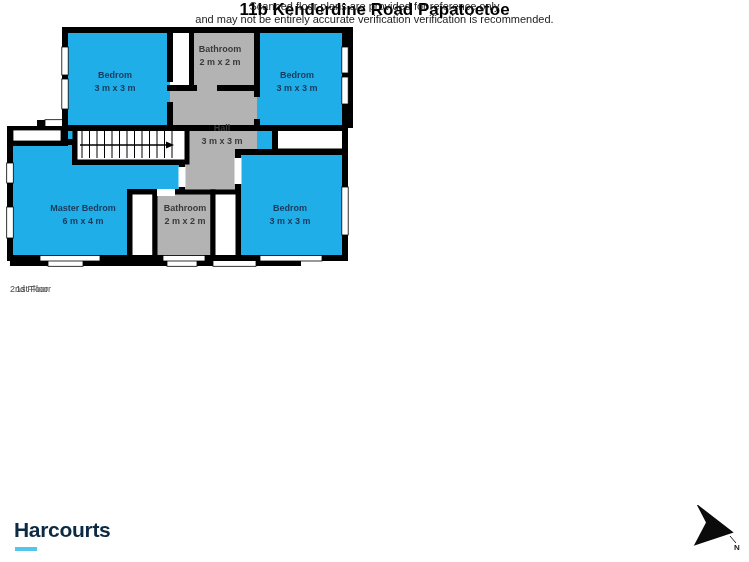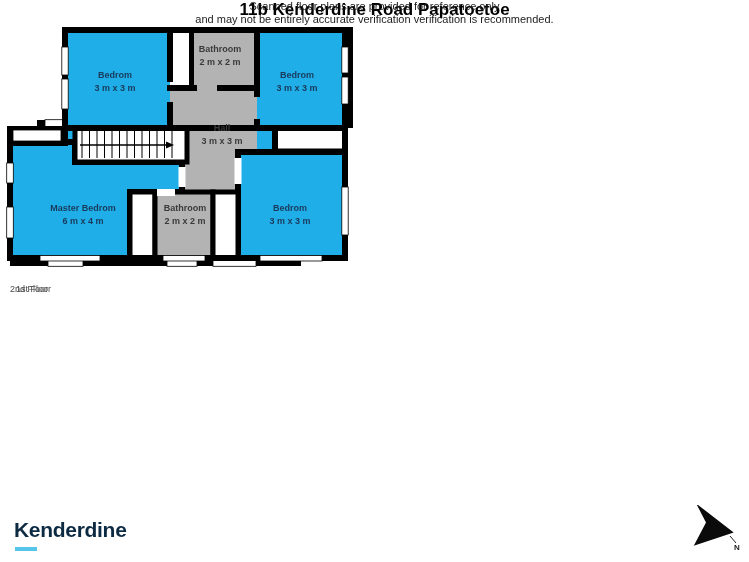--- a/index.html
+++ b/index.html
@@ -187,21 +187,21 @@
       <text x="290" y="224" class="rm-dims">3 m x 3 m</text>
     </g>
     <text x="10" y="292" class="floor-lbl">2nd Floor</text>
   </svg>
 
   <div class="title">11b Kenderdine Road Papatoetoe</div>
   <div class="disclaimer">
     <div>Scanned floor plans are provided for reference only</div>
     <div>and may not be entirely accurate verification verification is recommended.</div>
   </div>
-  <div class="brand">Kenderdine</div>
+  <div class="brand">Harcourts</div>
   <div class="brand-underline"></div>
 
   <svg id="compass" width="58" height="50" viewBox="0 0 58 50">
     <g transform="rotate(10 26 24)">
       <path d="M46,24 L4,2 L17,19 L9,44 Z" fill="#0b0b0b"></path>
     </g>
     <line x1="42" y1="31" x2="48" y2="38" stroke="#222" stroke-width="1"></line>
     <text x="46" y="45" class="n-lbl">N</text>
   </svg>
 

